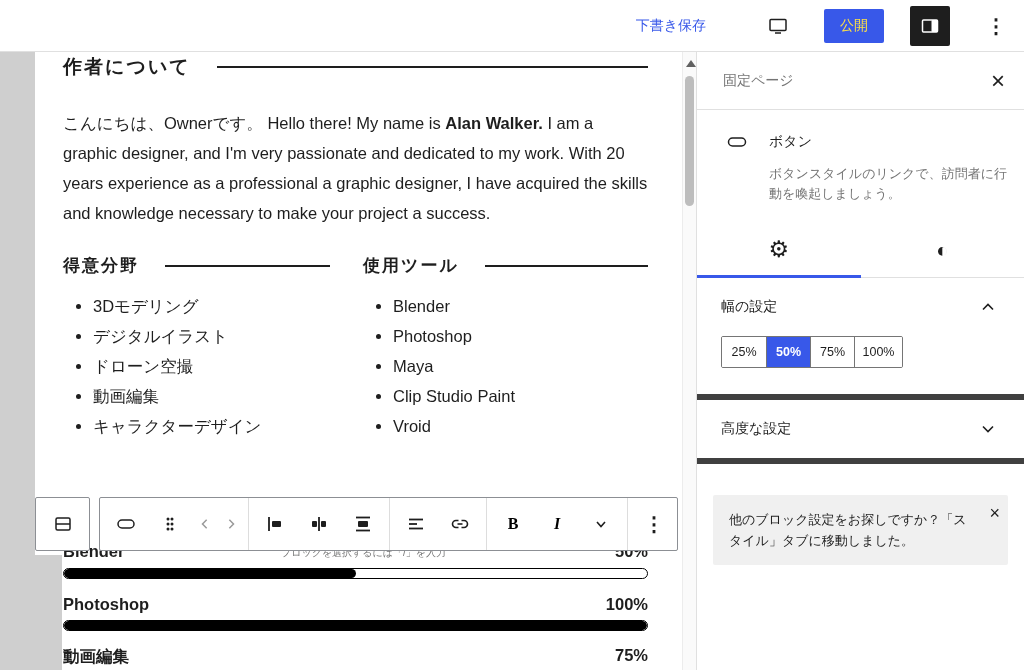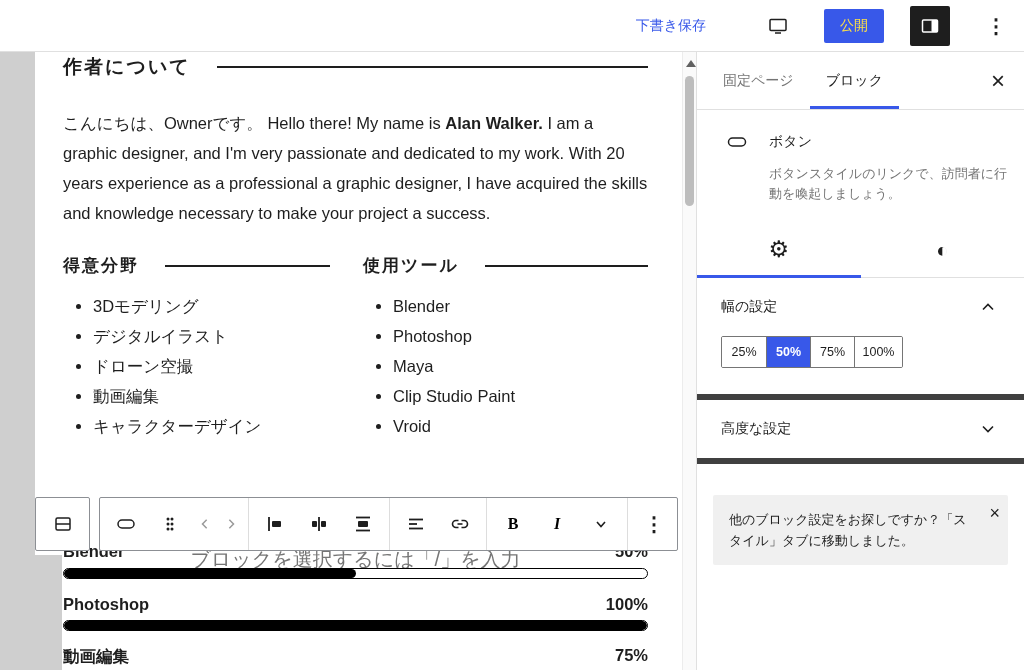--- a/index.html
+++ b/index.html
@@ -36,21 +36,21 @@
   .rule { flex:1; border-top:2px solid #1e1e1e; }
 
   .bio { margin-top:28px; font-size:16.5px; line-height:30px; }
   .bio b { font-weight:700; }
 
   .cols { margin-top:26px; display:grid; grid-template-columns:267px 1fr; column-gap:33px; }
   .cols ul { margin:14px 0 0 0; padding-left:30px; }
   .cols li { font-size:16.5px; line-height:30px; }
 
   
-  .hint-line { position:absolute; left:28px; top:494px; width:585px; text-align:center; color:#757575; font-size:20px; z-index:1; }
+  .hint-line { position:absolute; left:36px; top:494px; width:585px; text-align:center; color:#757575; font-size:10px; z-index:1; }
   .p-label { position:absolute; left:28px; font-size:16.5px; font-weight:700; z-index:1; }
   .p-value { position:absolute; right:34px; font-size:16.5px; font-weight:700; z-index:1; text-align:right; }
   .p-track { position:absolute; left:28px; width:585px; height:11px; border:1.5px solid #000; border-radius:6px; background:#fff; z-index:1; overflow:hidden; }
   .p-fill { height:100%; background:#000; border-radius:5px; }
 
   
   .tb-parent {
     position:absolute; left:0; top:445px; width:55px; height:54px;
     background:#fff; border:1px solid #8c8f94; border-radius:2px;
     display:flex; align-items:center; justify-content:center; z-index:5; cursor:pointer;
@@ -310,21 +310,20 @@
 <div class="gray-corner"></div>
 
 <div class="scrollbar">
   <div class="scroll-up"></div>
   <div class="scroll-thumb"></div>
 </div>
 
 <div class="sidebar">
   <div class="sb-tabs">
     <button class="sb-tab">固定ページ</button>
-    <button class="sb-tab active">ブロック</button>
     <button class="sb-close">
       <span>×</span>
     </button>
   </div>
 
   <div class="block-card">
     <div class="row1">
       <span>
         <svg width="24" height="24" viewBox="0 0 24 24">
             <rect x="3.5" y="8" width="17" height="8" rx="4" fill="none" stroke="#1e1e1e" stroke-width="1.5"></rect>

